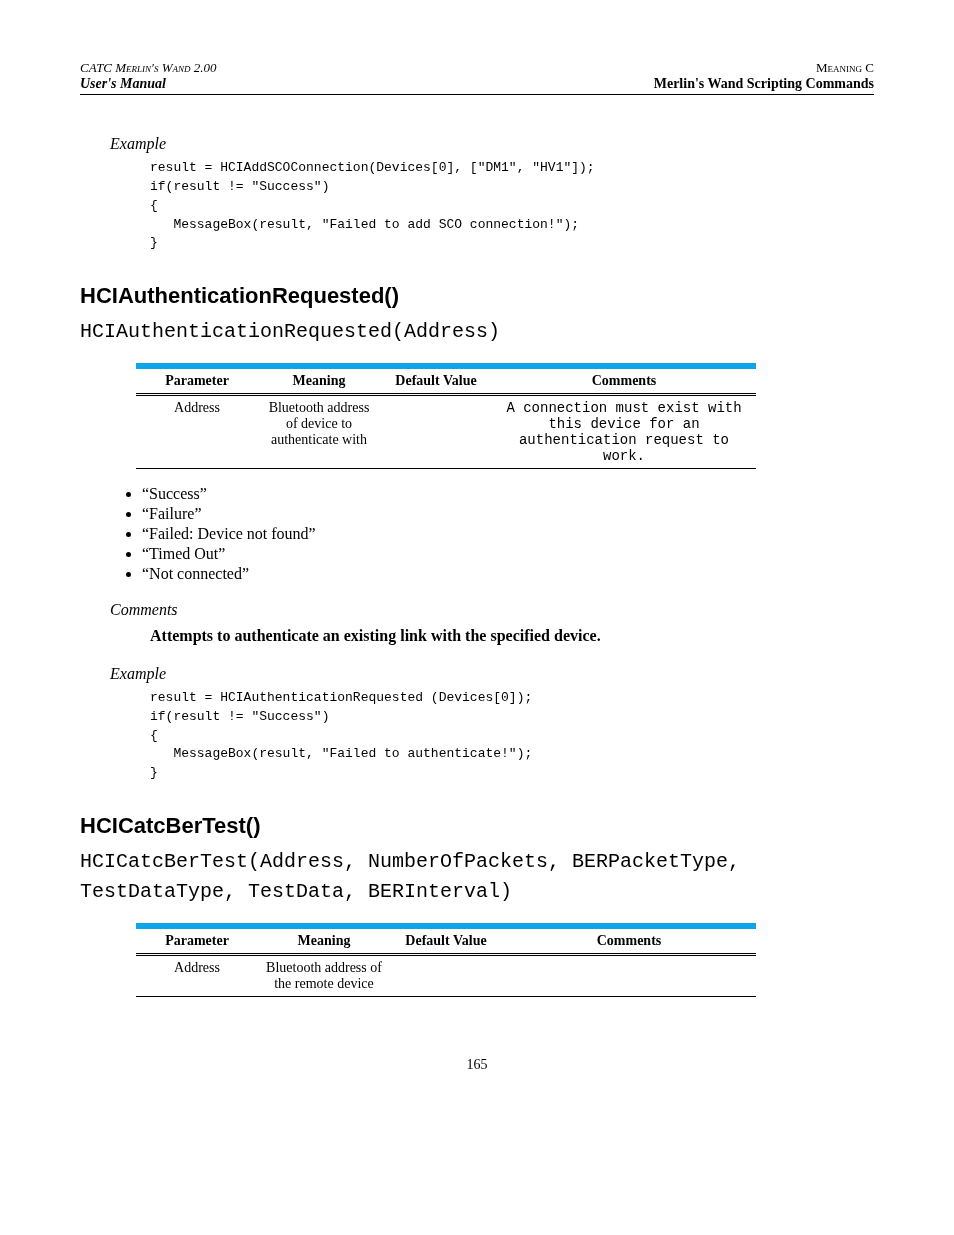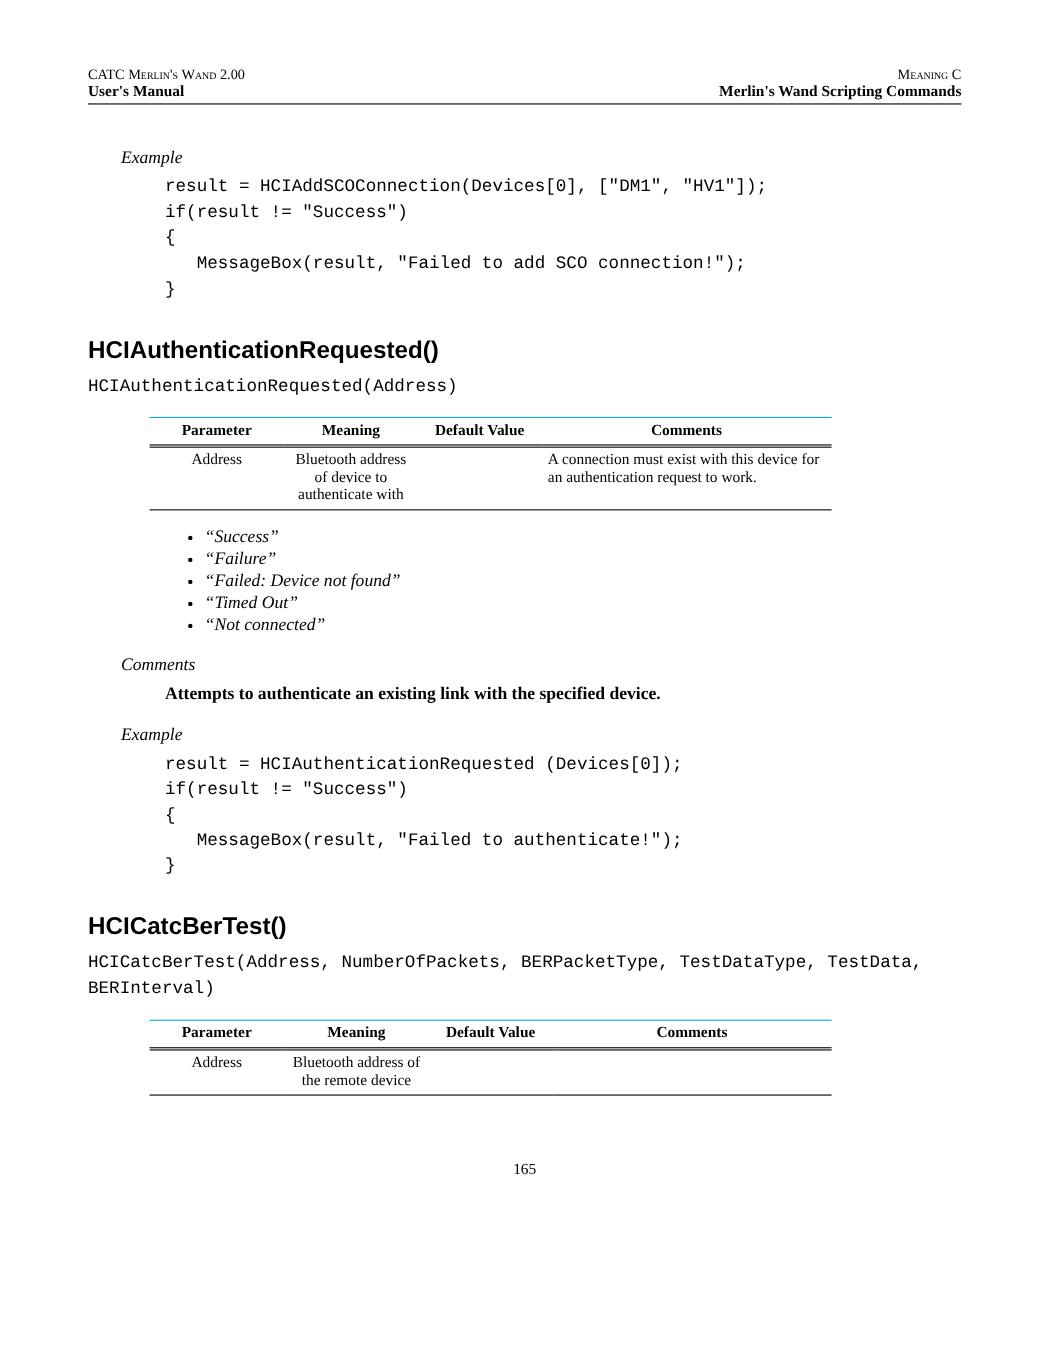--- a/index.html
+++ b/index.html
@@ -13,84 +13,83 @@
     box-sizing: border-box;
   }
   .header-row {
     display: flex;
     justify-content: space-between;
     font-size: 13px;
   }
   .header-row.smallcaps {
     font-variant: small-caps;
   }
-  .header-row .left { text-align: center; }
+  .header-row .left { text-align: center; font-style: italic; }
   .header-row .right { text-align: right; }
   .header-bold { font-weight: bold; font-size: 14px; }
   hr.header-rule {
     border: none;
     border-top: 1px solid #000;
     margin: 2px 0 40px 0;
   }
   .content {
     margin-left: 30px;
   }
   .section-label {
     font-style: italic;
     font-size: 16px;
     margin-top: 18px;
     margin-bottom: 6px;
   }
   pre.code {
     font-family: "Courier New", Courier, monospace;
-    font-size: 16px;
+    font-size: 13px;
     margin: 0 0 20px 40px;
     line-height: 1.45;
     white-space: pre;
   }
   h2.func-head {
     font-family: Liberation Sans, sans-serif;
     font-weight: bold;
     font-size: 22px;
     margin: 30px 0 8px 0;
   }
   .func-sig {
     font-family: "Courier New", Courier, monospace;
-    font-size: 16px;
+    font-size: 20px;
     margin: 6px 0 16px 0;
     line-height: 1.5;
   }
   table.param-table {
     border-collapse: collapse;
     width: 620px;
     margin: 10px 0 16px 26px;
     font-size: 14px;
   }
   table.param-table th {
     font-weight: bold;
     text-align: center;
     padding: 4px 6px;
-    border-top: 1px solid #0ea5e9;
+    border-top: 6px solid #0ea5e9;
   }
   table.param-table thead tr.double-line th {
     border-bottom: 3px double #000;
   }
   table.param-table td {
     vertical-align: top;
     padding: 4px 6px;
     text-align: center;
   }
-  table.param-table td.comments { text-align: left; }
+  table.param-table td.comments { text-align: center; font-family: Liberation Mono, monospace; }
   table.param-table tbody tr:last-child td {
     border-bottom: 1px solid #000;
   }
   ul.return-list {
-    margin: 4px 0 10px 76px;
+    margin: 4px 0 10px 32px;
     padding: 0;
-    font-style: italic;
   }
   ul.return-list li {
     font-size: 16px;
     margin: 2px 0;
   }
   .body-text {
     font-size: 16px;
     margin: 4px 0 10px 40px;
     line-height: 1.35;
     font-weight: bold;

